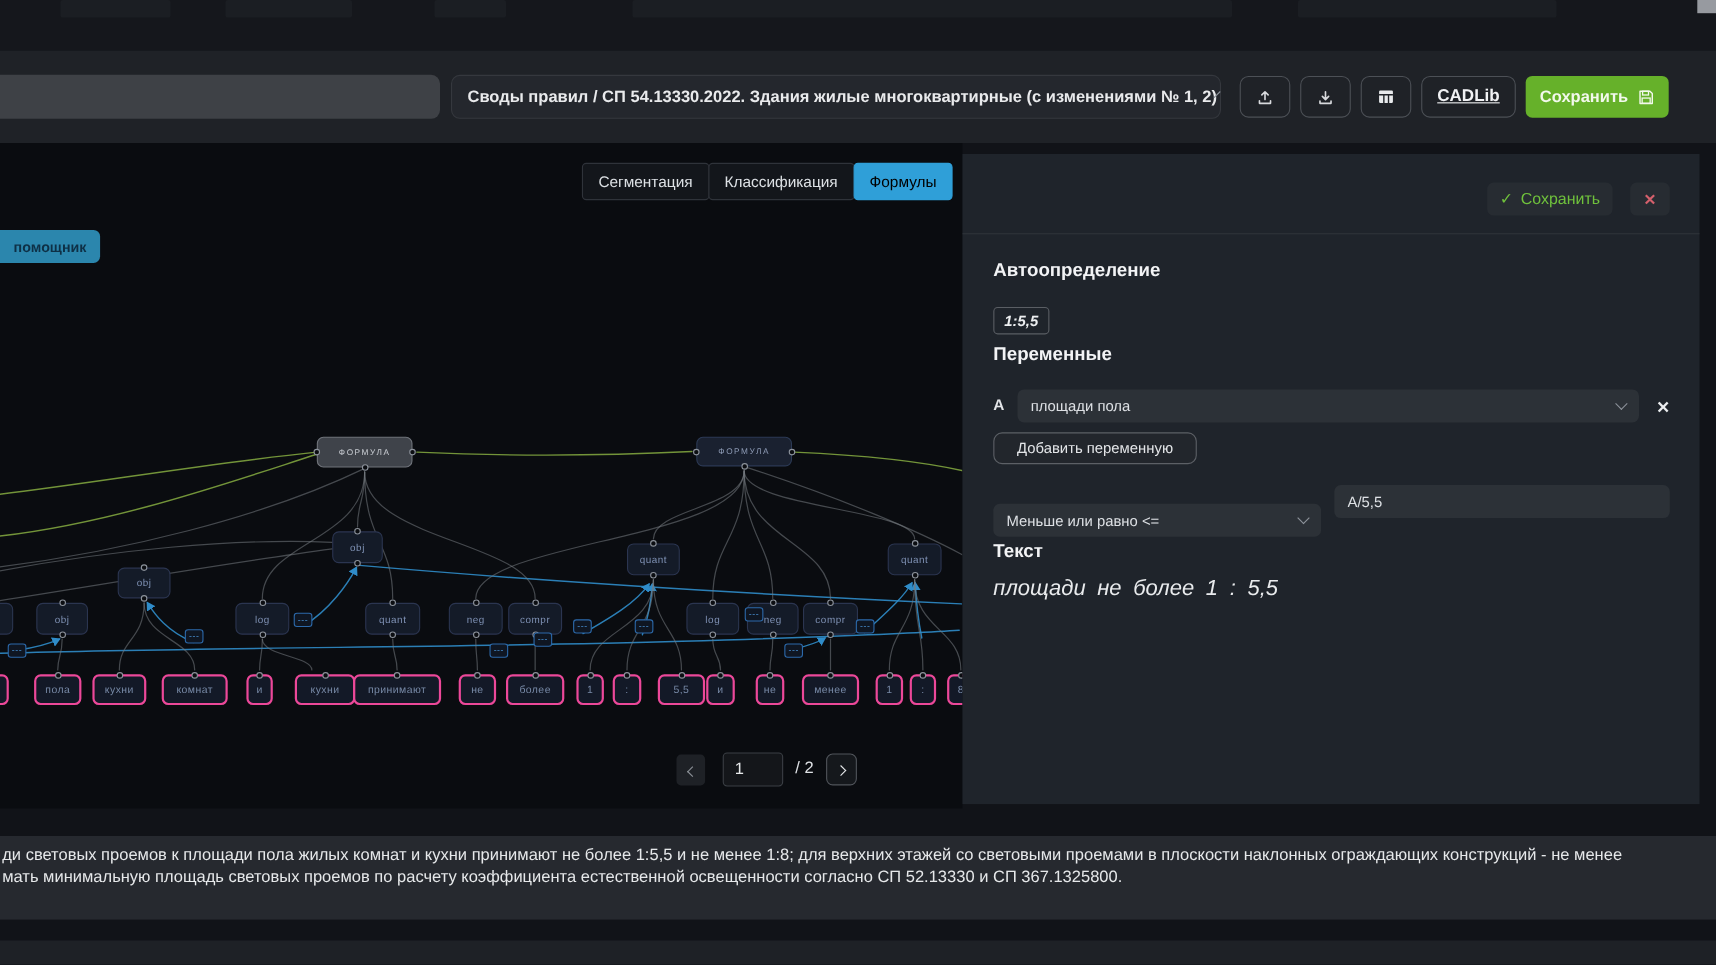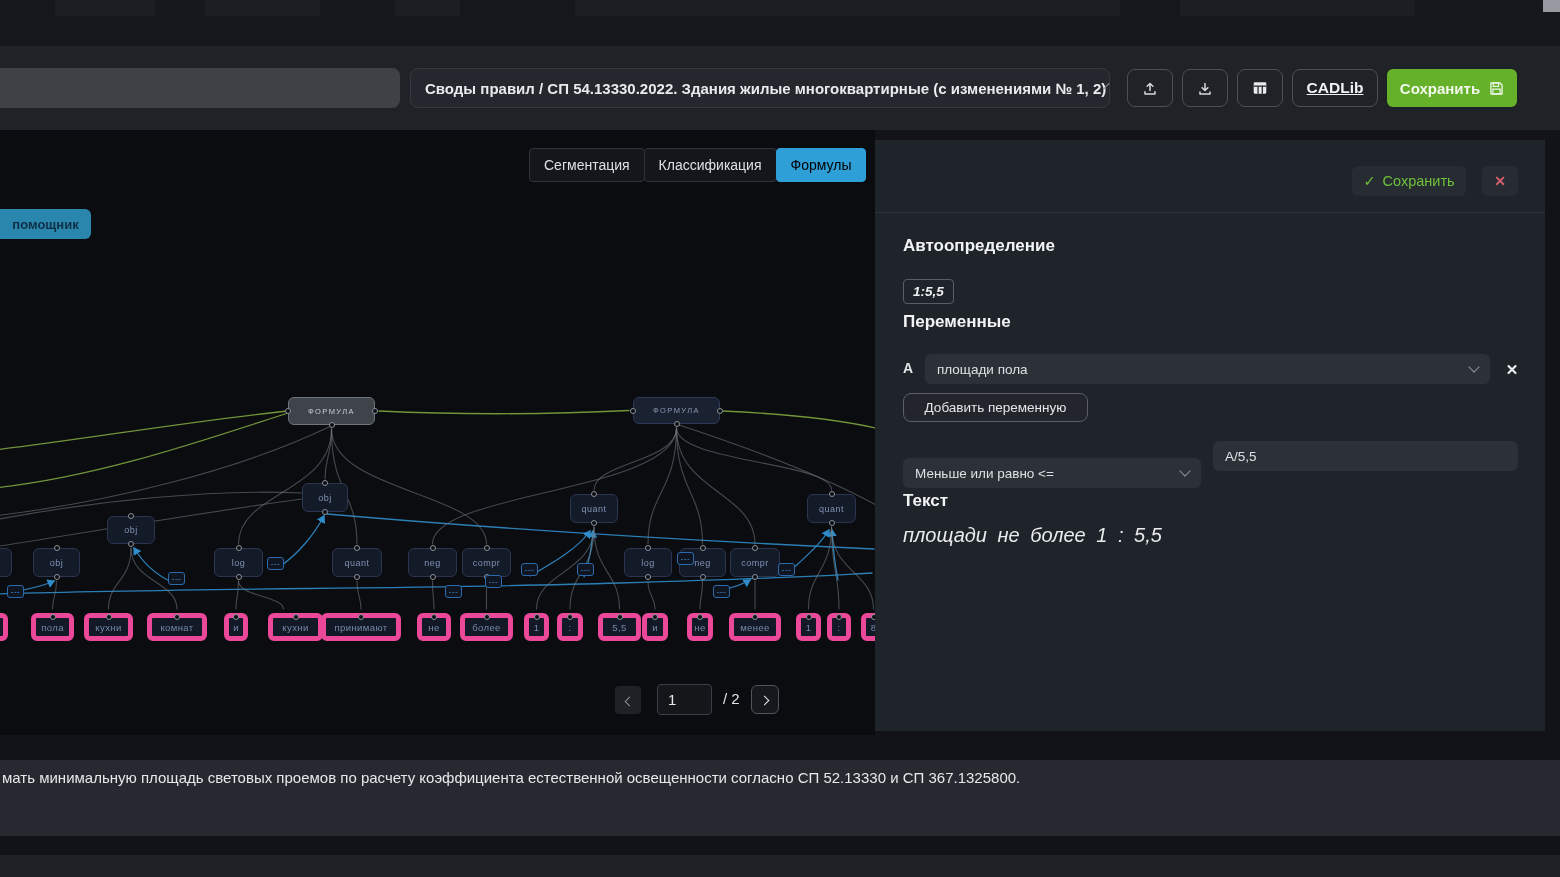--- a/index.html
+++ b/index.html
@@ -33,21 +33,21 @@
   .tab { height:34px; display:flex; align-items:center; padding:0 14px; font-size:14px; color:#dde1e5; background:#13161b; border:1px solid #2f333a; border-radius:4px; margin-left:-1px; cursor:pointer; white-space:nowrap; }
   .tab.active { background:#2f9fd8; color:#000000; border-color:#2f9fd8; z-index:2; }
 
   #assistant-btn { position:absolute; left:0; top:79px; width:91px; height:30px; background:#2b86ad; border:none; border-radius:0 6px 6px 0; font-size:13px; font-weight:bold; color:#0e3046; cursor:pointer; font-family:inherit; }
 
   .gnode { position:absolute; border-radius:6px; display:flex; align-items:center; justify-content:center; cursor:pointer; }
   .gnode span { white-space:nowrap; }
   .t-formula-light { background:#3f434a; border:1px solid #70747b; color:#c9cdd3; font-size:7.5px; letter-spacing:1.4px; }
   .t-formula { background:#1a2130; border:1px solid #2c3a55; color:#8c99b3; font-size:7.5px; letter-spacing:1.4px; }
   .t-mid { background:#141b28; border:1px solid #2b3550; color:#7f91b4; font-size:9px; letter-spacing:.5px; }
-  .t-leaf { background:#131927; border:5px solid #ec4899; color:#7789a6; font-size:9.5px; letter-spacing:.4px; }
+  .t-leaf { background:#131927; border:2px solid #ec4899; color:#7789a6; font-size:9.5px; letter-spacing:.4px; }
   .t-badge { background:#0f1622; border:1px solid #2c69aa; color:#4a94d8; font-size:8px; letter-spacing:.5px; border-radius:3px; }
   .dot { position:absolute; width:6px; height:6px; border:1px solid #8d939c; background:#0b0d11; border-radius:50%; }
   .dot-t { left:50%; top:-4px; margin-left:-3px; }
   .dot-b { left:50%; bottom:-4px; margin-left:-3px; }
   .dot-l { left:-4px; top:50%; margin-top:-3px; }
   .dot-r { right:-4px; top:50%; margin-top:-3px; }
 
   
   #pager { position:absolute; left:0; top:552px; width:875px; height:40px; }
   #pg-prev { position:absolute; left:615px; top:4px; width:26px; height:28px; background:#1e2126; border:none; border-radius:4px; cursor:pointer; }
@@ -406,15 +406,16 @@
     <span class="lbl">Меньше или равно &lt;=</span>
     <span class="chev"></span>
   </div>
   <input id="expr-input" value="А/5,5" style="">
 
   <div class="p-title" style="top:351px;">Текст</div>
   <div id="text-value">площади не более 1 : 5,5</div>
 </div>
 
 <div id="bottom-block">
+  <div class="bline">ди световых проемов к площади пола жилых комнат и кухни принимают не более 1:5,5 и не менее 1:8; для верхних этажей со световыми проемами в плоскости наклонных ограждающих конструкций - не менее</div>
   <div class="bline">мать минимальную площадь световых проемов по расчету коэффициента естественной освещенности согласно СП 52.13330 и СП 367.1325800.</div>
 </div>
 <div id="footer-strip"></div>
 
 </body></html>

